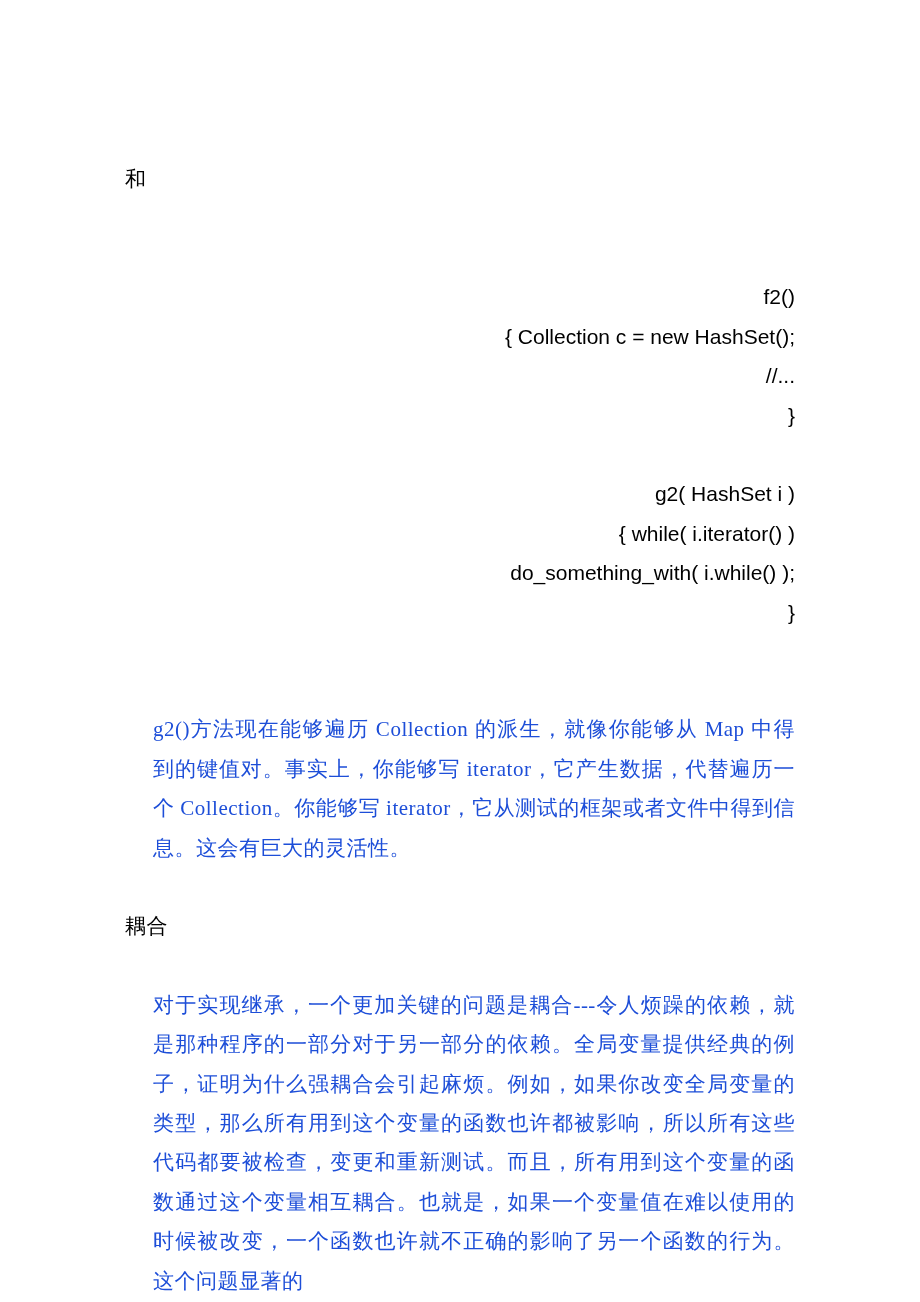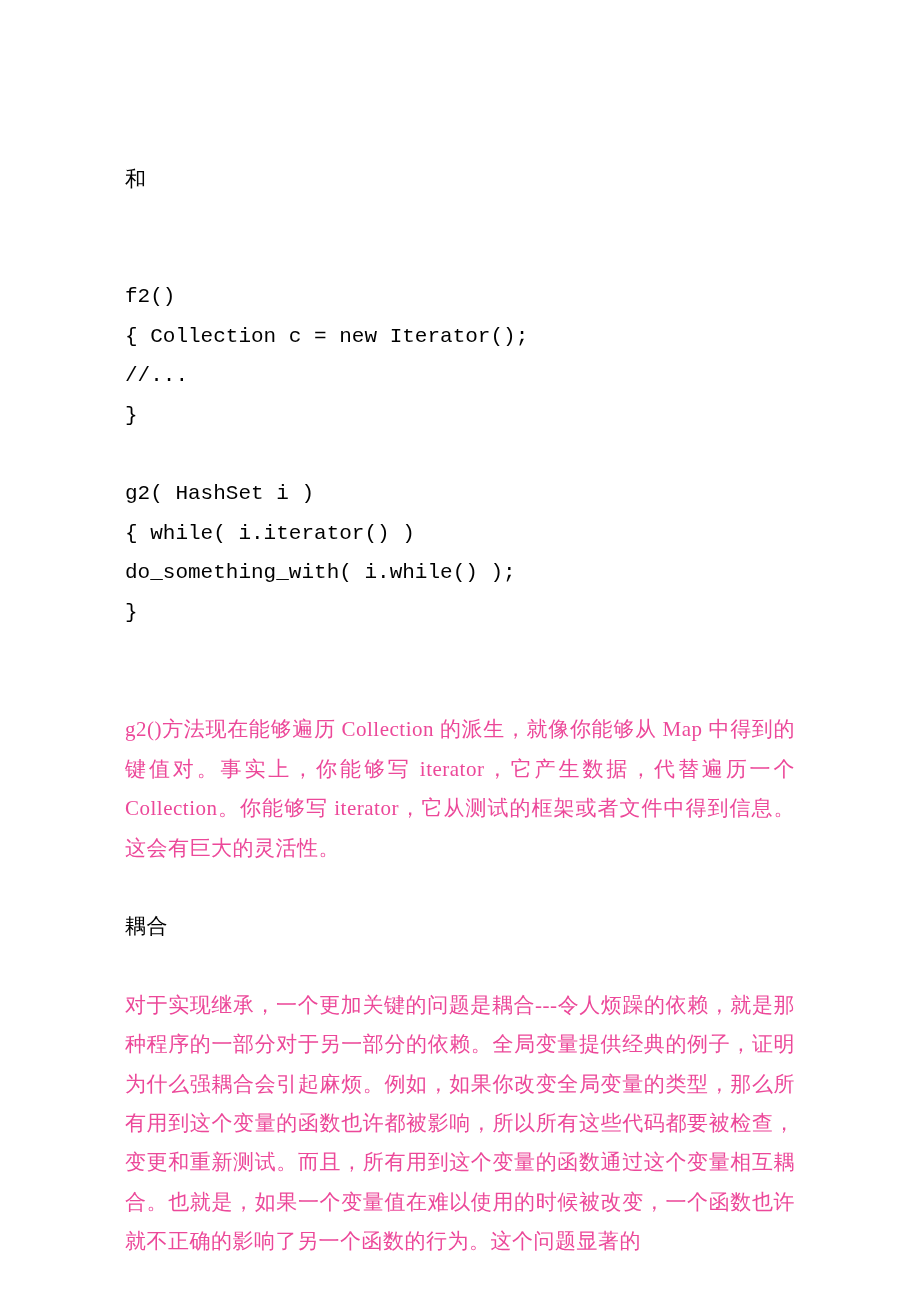--- a/index.html
+++ b/index.html
@@ -14,46 +14,48 @@
     box-sizing: border-box;
   }
   .line {
     font-size: 21px;
     line-height: 1.88;
     color: #000000;
     white-space: pre-wrap;
     letter-spacing: 0.5px;
   }
   .code {
-    font-family: Liberation Mono, monospace;
+    font-family: Liberation Sans, sans-serif;
     letter-spacing: 0;
+    text-align: right;
   }
   .blank {
     height: 39px;
   }
   .para {
     font-size: 21px;
     line-height: 1.88;
-    color: #ec4899;
+    color: #1d4ed8;
     text-align: justify;
     letter-spacing: 0.5px;
+    margin-left: 28px;
   }
 </style>
 </head>
 <body>
 
 <div class="page">
 
   <div class="line">和</div>
 
   <div class="blank"></div>
   <div class="blank"></div>
 
   <div class="line code">f2()</div>
-  <div class="line code">{ Collection c = new Iterator();</div>
+  <div class="line code">{ Collection c = new HashSet();</div>
   <div class="line code">//...</div>
   <div class="line code">}</div>
 
   <div class="blank"></div>
 
   <div class="line code">g2( HashSet i )</div>
   <div class="line code">{ while( i.iterator() )</div>
   <div class="line code">do_something_with( i.while() );</div>
   <div class="line code">}</div>
 

